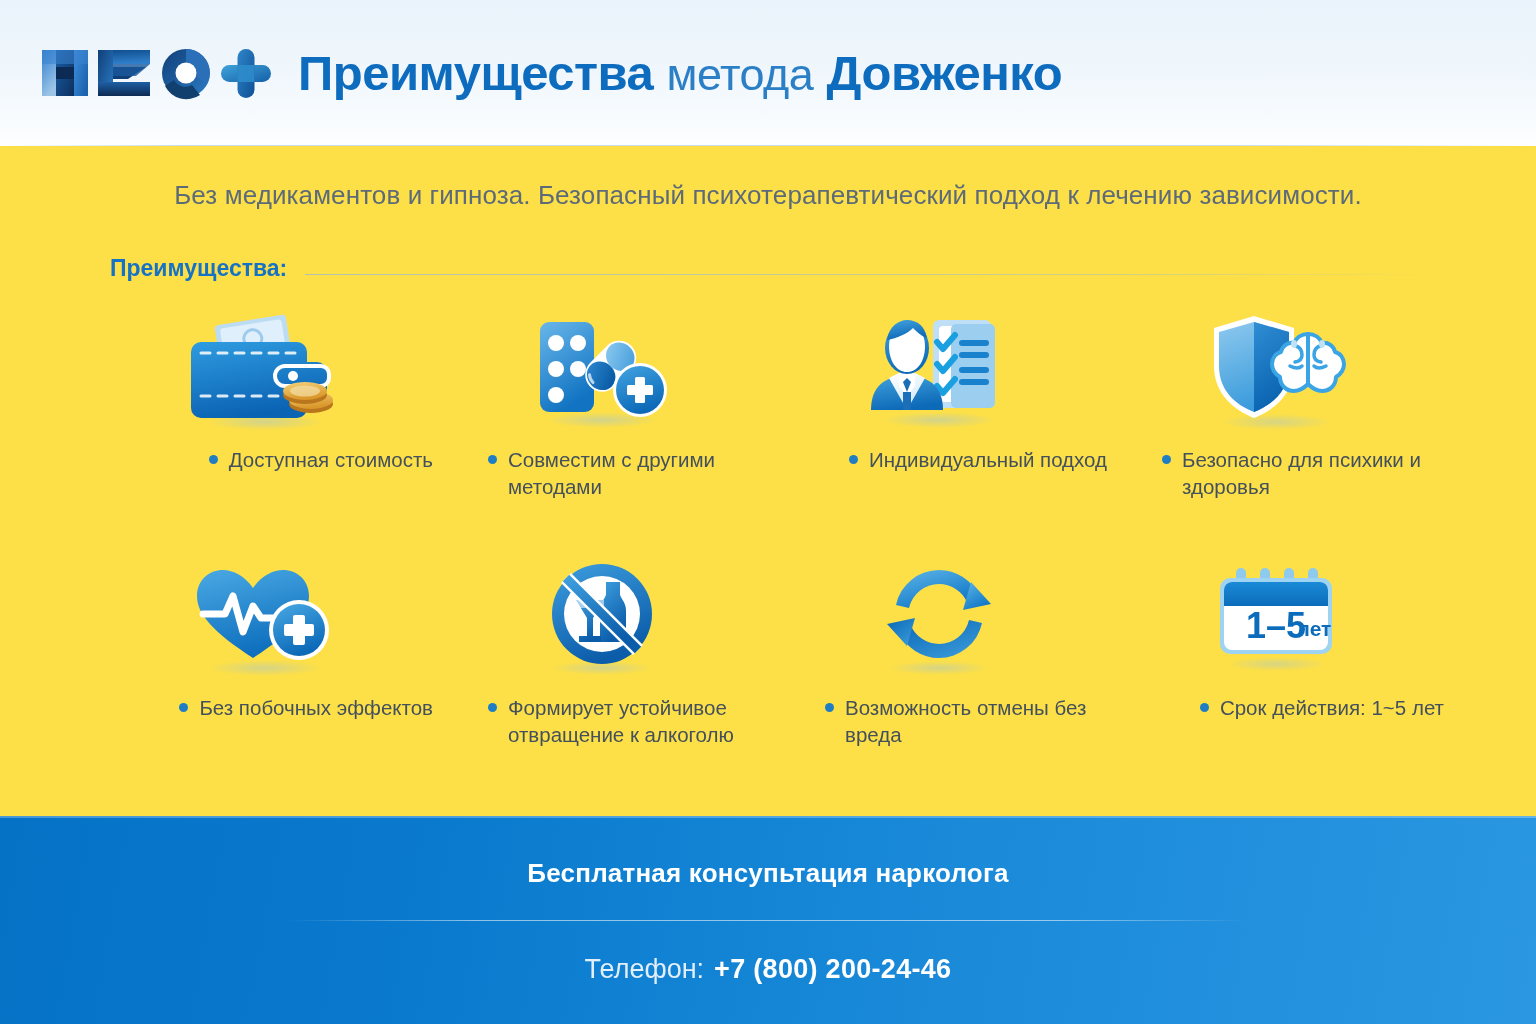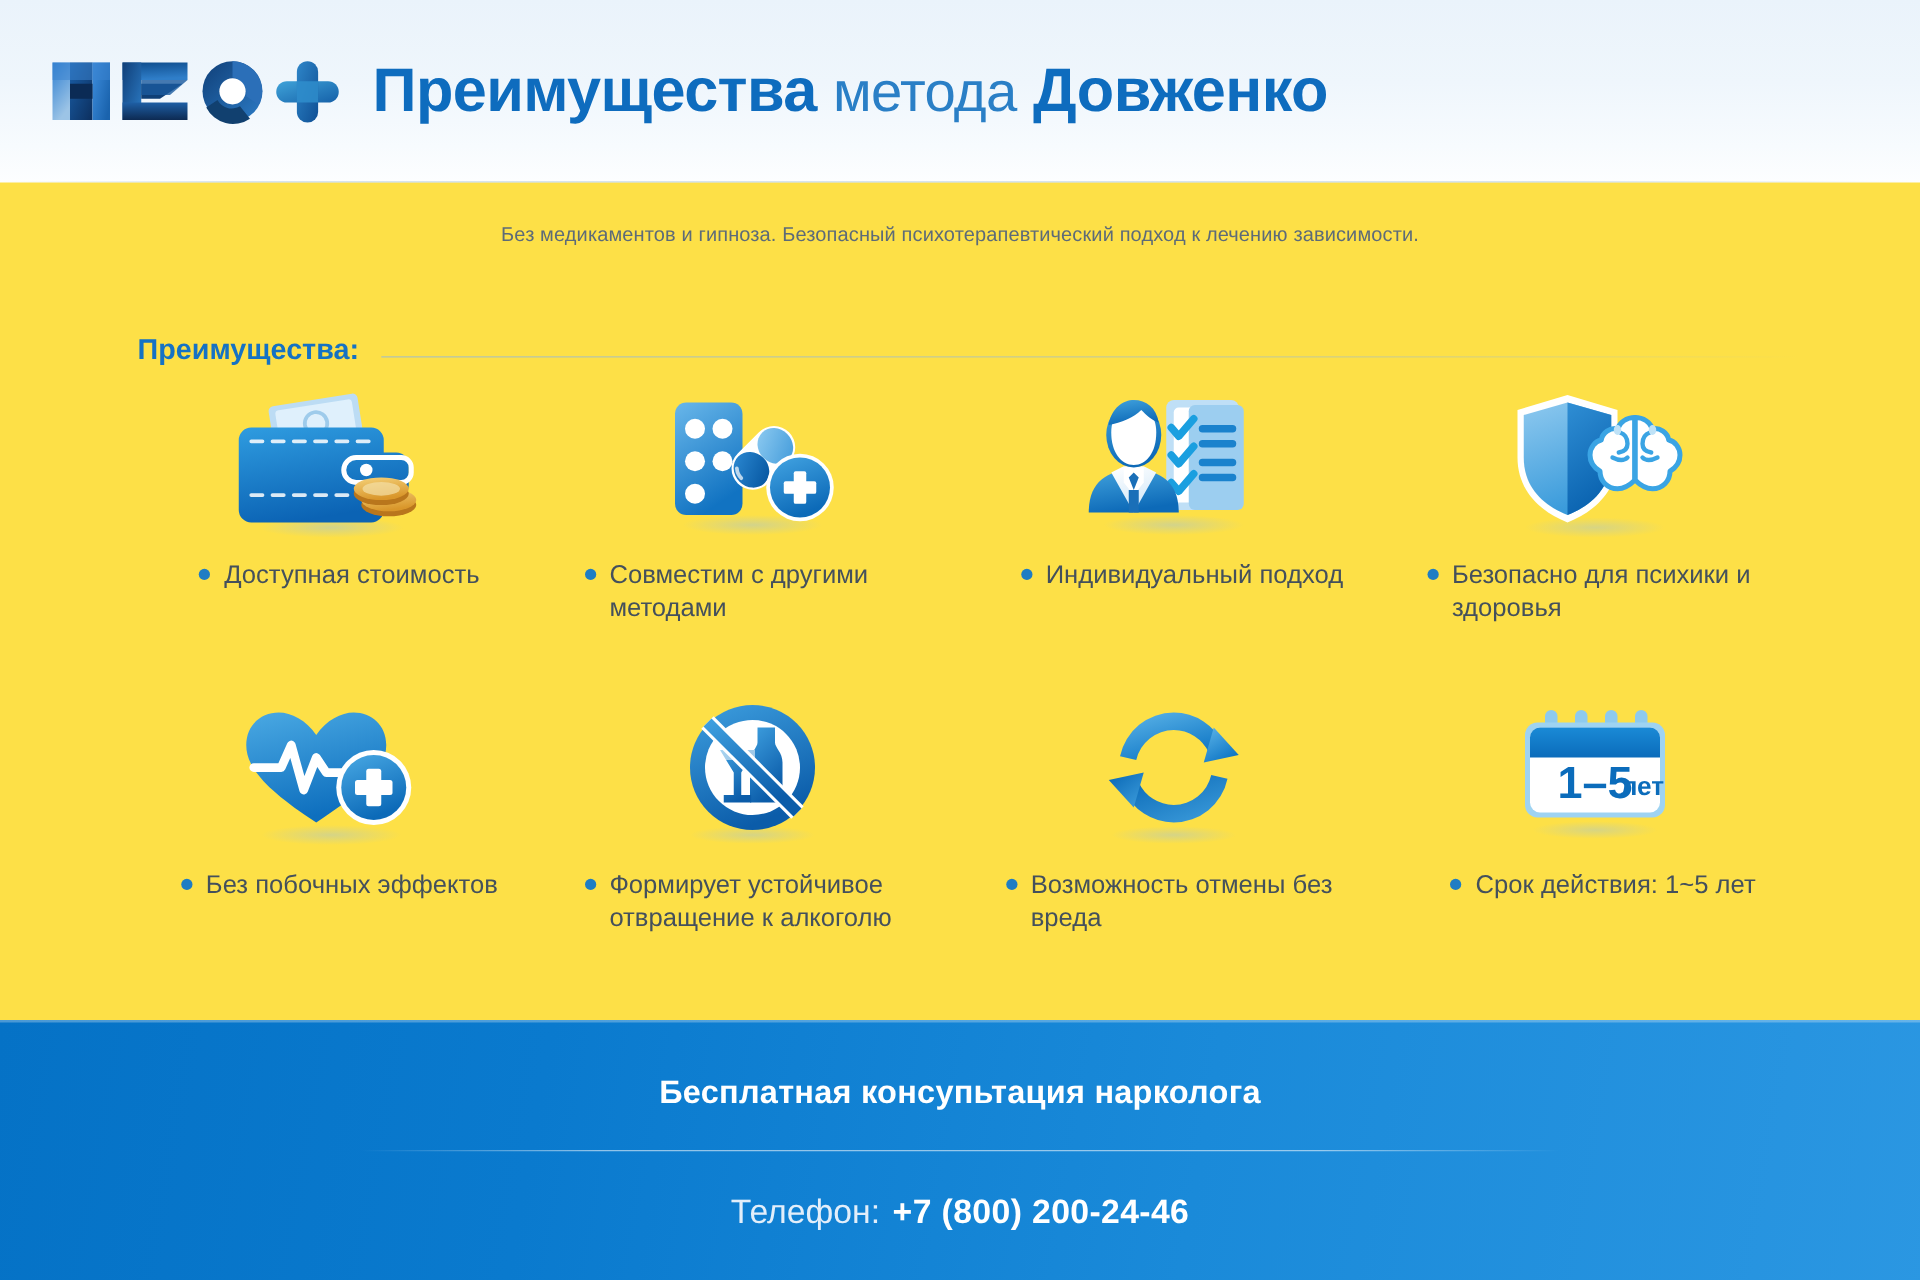--- a/index.html
+++ b/index.html
@@ -31,26 +31,26 @@
   .main-title{
     margin-left:24px;font-size:49px;line-height:1;white-space:nowrap;
     color:#1572c4;letter-spacing:-.5px;
   }
   .main-title .b{font-weight:bold;color:#0e6cbe;}
   .main-title .l{font-weight:normal;color:#2a7fc6;font-size:45px;}
 
   
   .subtitle{
     position:absolute;left:0;top:180px;width:1536px;text-align:center;
-    font-size:16px;color:#5d6b78;letter-spacing:.1px;
+    font-size:26px;color:#5d6b78;letter-spacing:.1px;
   }
 
   
   .section-head{
-    position:absolute;left:110px;top:262px;width:1330px;height:34px;display:flex;align-items:center;
+    position:absolute;left:110px;top:251px;width:1330px;height:34px;display:flex;align-items:center;
   }
   .section-head .sh-text{
     font-size:23px;font-weight:bold;color:#1572c4;white-space:nowrap;
   }
   .section-head .sh-rule{
     flex:1;height:1px;margin-left:18px;margin-top:12px;
     background:linear-gradient(90deg,rgba(150,185,215,.75) 0%,rgba(150,185,215,.45) 70%,rgba(150,185,215,0) 100%);
   }
 
   
@@ -58,21 +58,21 @@
     position:absolute;left:96px;top:308px;width:1348px;
     display:grid;grid-template-columns:repeat(4,337px);
     row-gap:52px;
   }
   .cell{position:relative;height:196px;}
   .icon-wrap{
     height:128px;display:flex;align-items:center;justify-content:center;
   }
   .icon-wrap svg{display:block;}
   .label{
-    margin-top:10px;display:flex;align-items:flex-start;justify-content:center;
+    margin-top:10px;display:flex;align-items:flex-start;justify-content:flex-end;
     padding-left:14px;
   }
   .cell.c1 .label{padding-left:14px;}
   .bullet{
     flex:0 0 auto;width:9px;height:9px;border-radius:50%;background:#1f7dc4;
     margin-top:9px;margin-right:11px;
   }
   .label-text{
     font-size:20.5px;line-height:1.32;color:#44505c;max-width:262px;
   }

